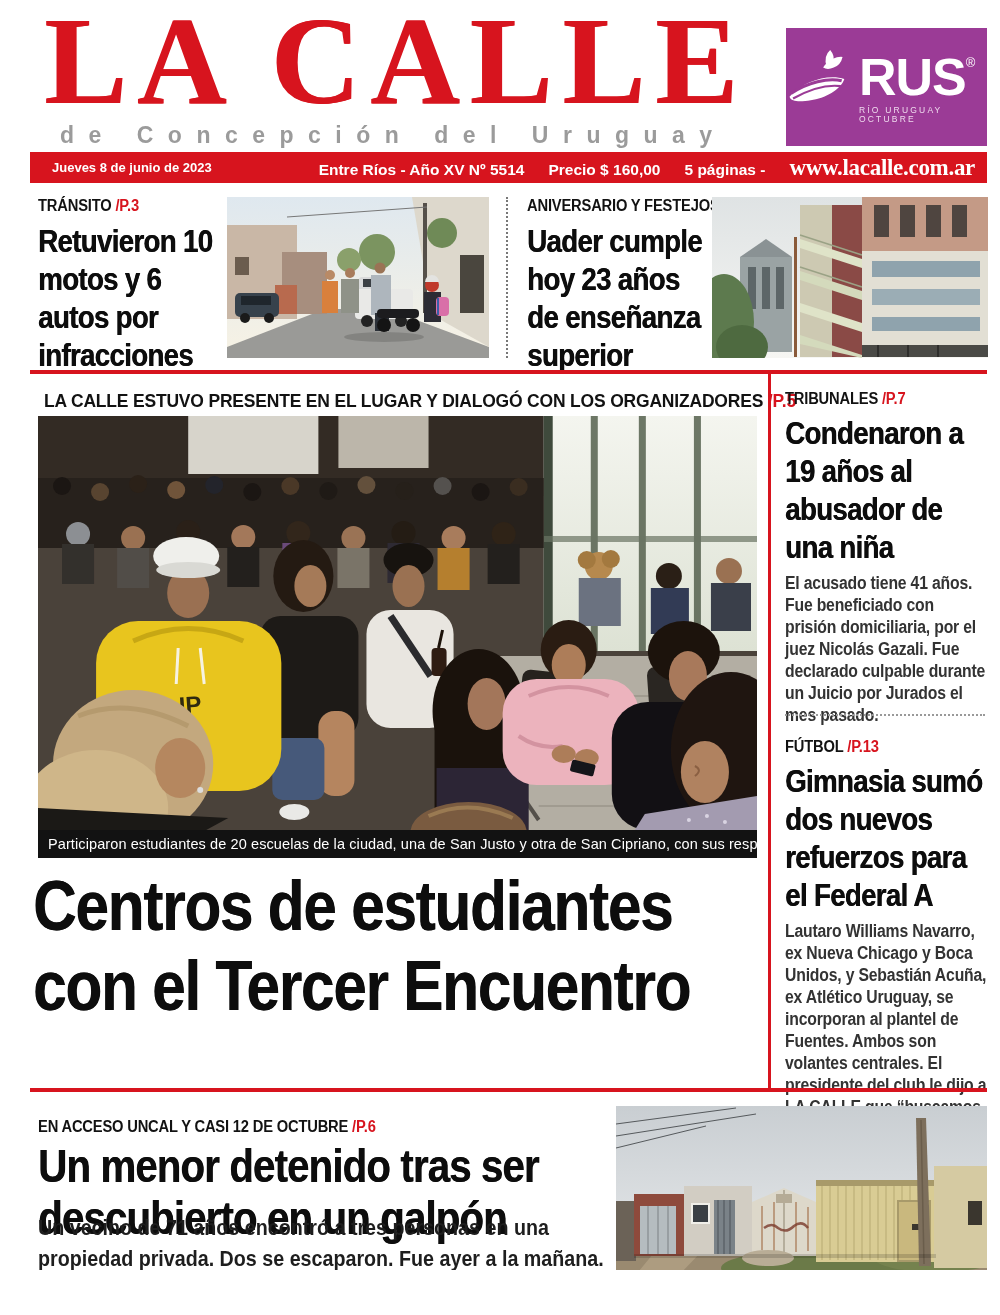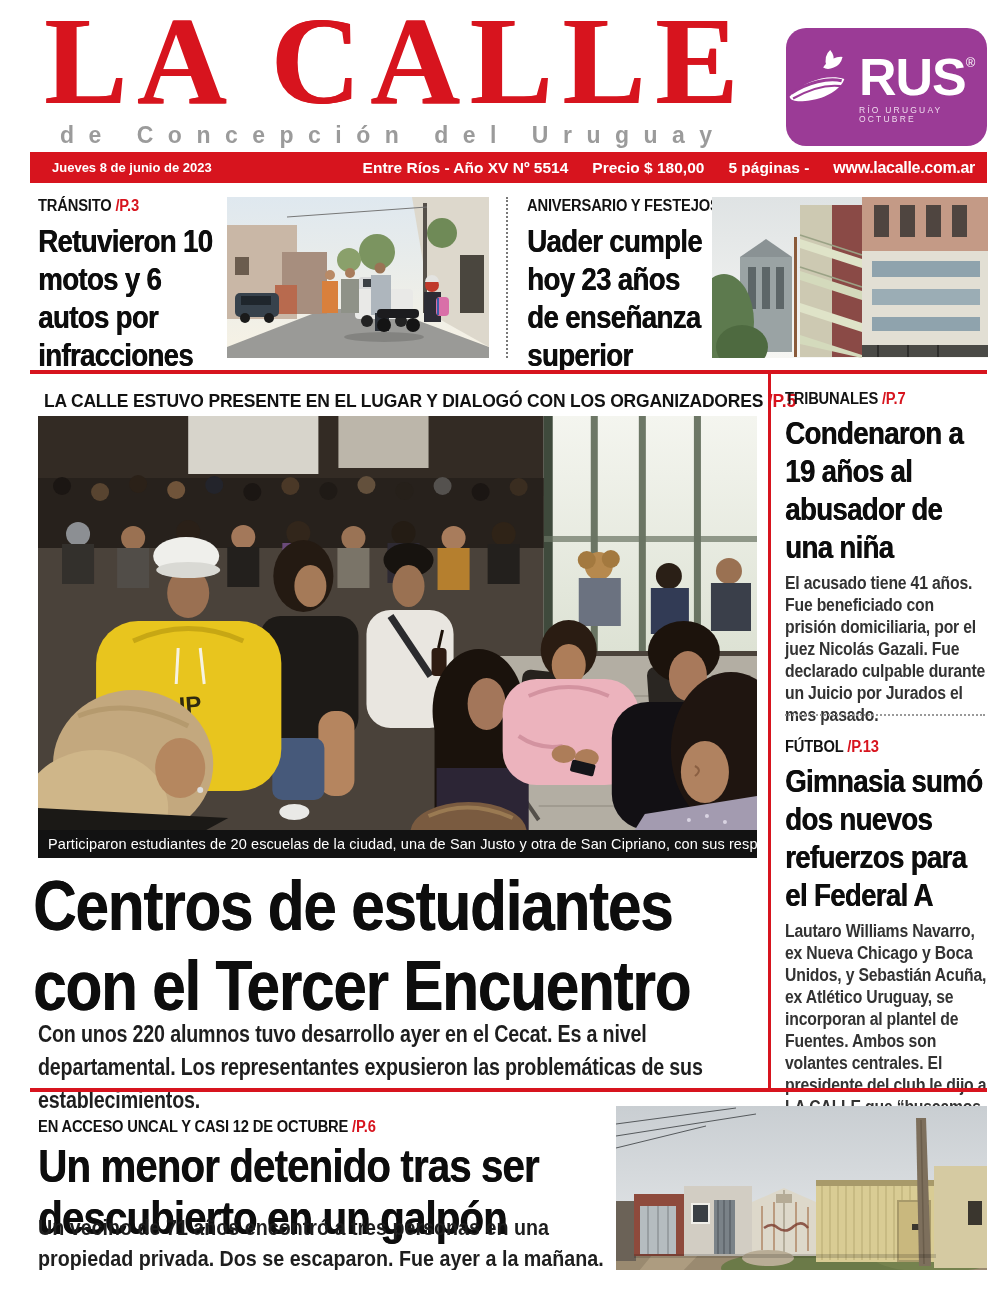--- a/index.html
+++ b/index.html
@@ -11,31 +11,31 @@
   .abs{position:absolute;}
   
   .cx{display:inline-block;transform-origin:0 0;}
   
   .np-title{left:44px;top:2px;font-family:"Liberation Serif",serif;font-weight:700;
             font-size:124px;line-height:120px;color:var(--red);letter-spacing:10px;
             text-shadow:1px 0 0 currentColor;}
   .np-sub{left:60px;top:122px;font-weight:700;font-size:23px;color:var(--gray);
           letter-spacing:14.5px;white-space:nowrap;}
   .rus{left:786px;top:28px;width:201px;height:118px;background:var(--purple);
-       display:flex;align-items:center;justify-content:center;gap:4px;border-radius:20px;}
+       display:flex;align-items:center;justify-content:center;gap:4px;}
   .rus-text{color:#fff;line-height:1;}
   .rus-name{font-size:52px;font-weight:700;letter-spacing:-1px;}
   .rus-reg{font-size:13px;vertical-align:28px;}
   .rus-tag{font-size:8.5px;letter-spacing:2.2px;margin-top:3px;color:#efd9ee;}
   .infobar{left:30px;top:152px;width:957px;height:31px;background:var(--red);color:#fff;
            display:flex;align-items:center;padding:0;box-sizing:border-box;}
   .ib-date{margin-left:22px;font-weight:700;font-size:13px;}
   .ib-right{margin-left:auto;display:flex;align-items:baseline;gap:24px;margin-right:12px;}
   .ib-item{font-weight:700;font-size:15.5px;}
-  .ib-web{font-weight:700;font-size:16px;letter-spacing:-0.3px;}
+  .ib-web{font-weight:700;font-size:23px;letter-spacing:-0.3px;font-family:Liberation Serif, serif;}
   
   .kicker{font-weight:700;font-size:16px;letter-spacing:-0.2px;color:var(--ink);white-space:nowrap;}
   .kicker .pg{color:var(--red);}
   .hl{font-weight:700;color:#0d0d0d;text-shadow:0.5px 0 0 currentColor;letter-spacing:-0.8px;}
   .hl-sm{font-size:31.5px;line-height:38px;}
   .hl-xl{font-size:71px;line-height:80px;letter-spacing:-1.5px;}
   .hl-lg{font-size:46px;line-height:52px;letter-spacing:-1px;}
   .deck{font-weight:700;color:#1e1e1e;}
   .deck-main{font-size:23px;line-height:33px;letter-spacing:-0.2px;}
   .deck-sm{font-size:22.5px;line-height:31px;}
@@ -71,21 +71,21 @@
     <div class="rus-text">
       <div><span class="rus-name">RUS</span><span class="rus-reg">®</span></div>
       <div class="rus-tag">RÍO URUGUAY OCTUBRE</div>
     </div>
   </div>
 
   <div class="abs infobar">
     <span class="ib-date">Jueves 8 de junio de 2023</span>
     <span class="ib-right">
       <span class="ib-item">Entre Ríos - Año XV Nº 5514</span>
-      <span class="ib-item">Precio $ 180,00</span>
+      <span class="ib-item">Precio $ 160,00</span>
       <span class="ib-item">5 páginas -</span>
       <span class="ib-web">www.lacalle.com.ar</span>
     </span>
   </div>
 
   <div class="abs kicker" style="left:38px;top:197px;">
     <span class="cx" style="transform:scaleX(.92);"><span>TRÁNSITO</span> <span class="pg">/P.3</span></span>
   </div>
   <div class="abs" style="left:38px;top:222px;width:216px;">
     <span class="cx hl hl-sm" style="transform:scaleX(.88);width:216px;">Retuvieron 10 motos y 6 autos por infracciones</span>
@@ -335,23 +335,20 @@
           <circle cx="668" cy="400" r="2" fill="#d9d4e2"></circle>
         <circle cx="686" cy="406" r="2" fill="#d9d4e2"></circle>
       </g>
     </svg>
     <div class="caption">Participaron estudiantes de 20 escuelas de la ciudad, una de San Justo y otra de San Cipriano, con sus respectivos docentes.</div>
   </div>
 
   <div class="abs" style="left:33px;top:866px;width:865px;">
     <span class="cx hl hl-xl" style="transform:scaleX(.85);width:865px;">Centros de estudiantes con el Tercer Encuentro</span>
   </div>
-  <div class="abs" style="left:38px;top:1018px;width:850px;">
-    <span class="cx deck deck-main" style="transform:scaleX(.855);width:850px;">Con unos 220 alumnos tuvo desarrollo ayer en el Cecat. Es a nivel departamental. Los representantes expusieron las problemáticas de sus establecimientos.</span>
-  </div>
 
   <div class="abs rule" style="left:768px;top:372px;width:3px;height:718px;"></div>
 
   <div class="abs kicker" style="left:785px;top:390px;">
     <span class="cx" style="transform:scaleX(.92);"><span>TRIBUNALES</span> <span class="pg">/P.7</span></span>
   </div>
   <div class="abs" style="left:785px;top:414px;width:228px;">
     <span class="cx hl hl-sm" style="transform:scaleX(.88);width:228px;">Condenaron a 19 años al abusador de una niña</span>
   </div>
   <div class="abs" style="left:785px;top:572px;width:224px;">

